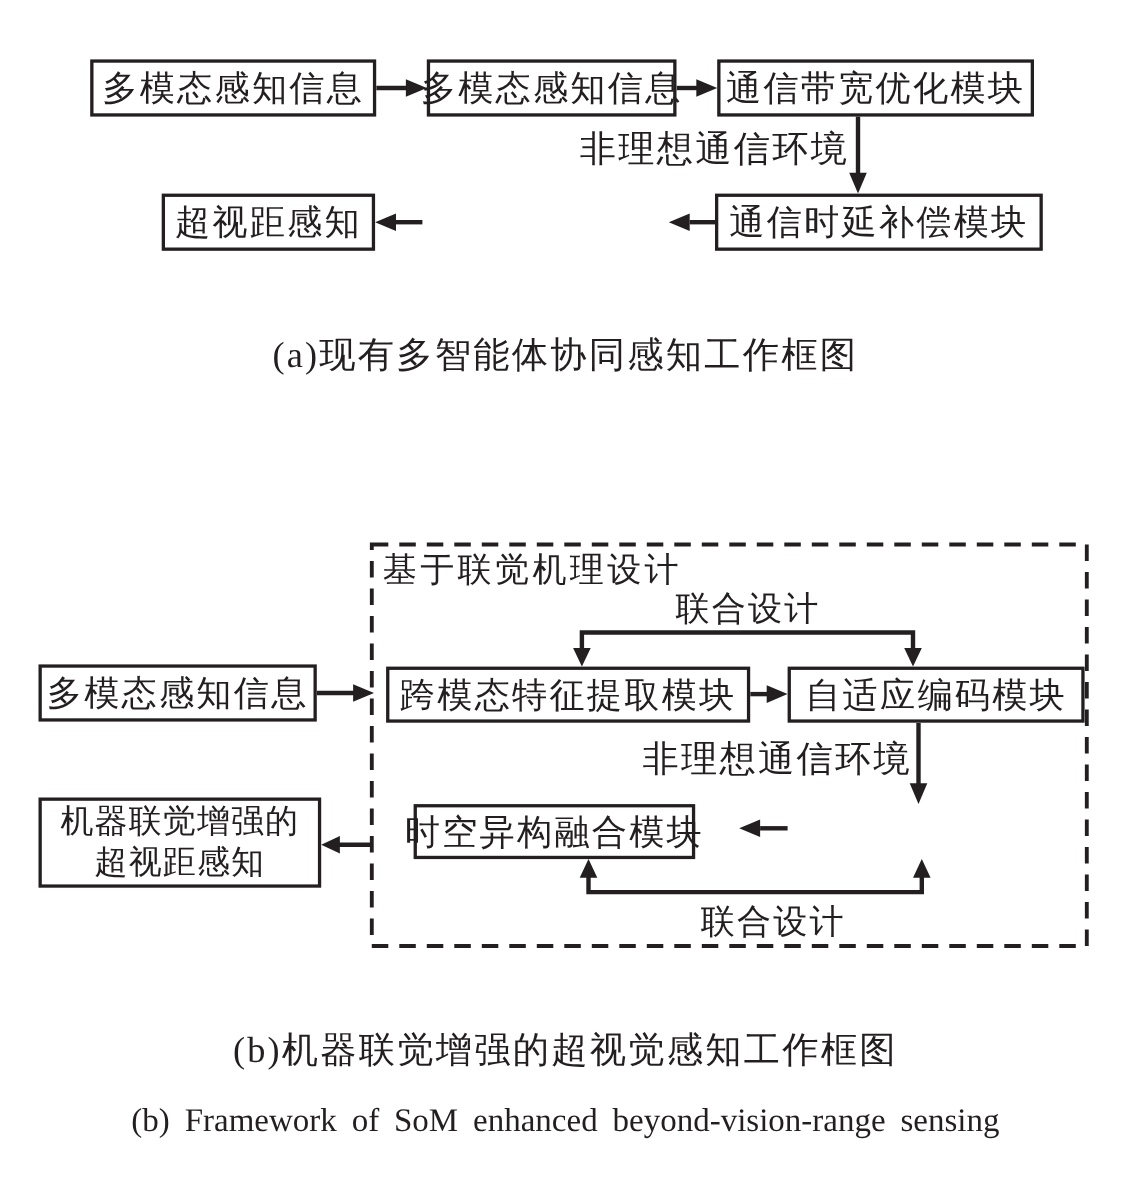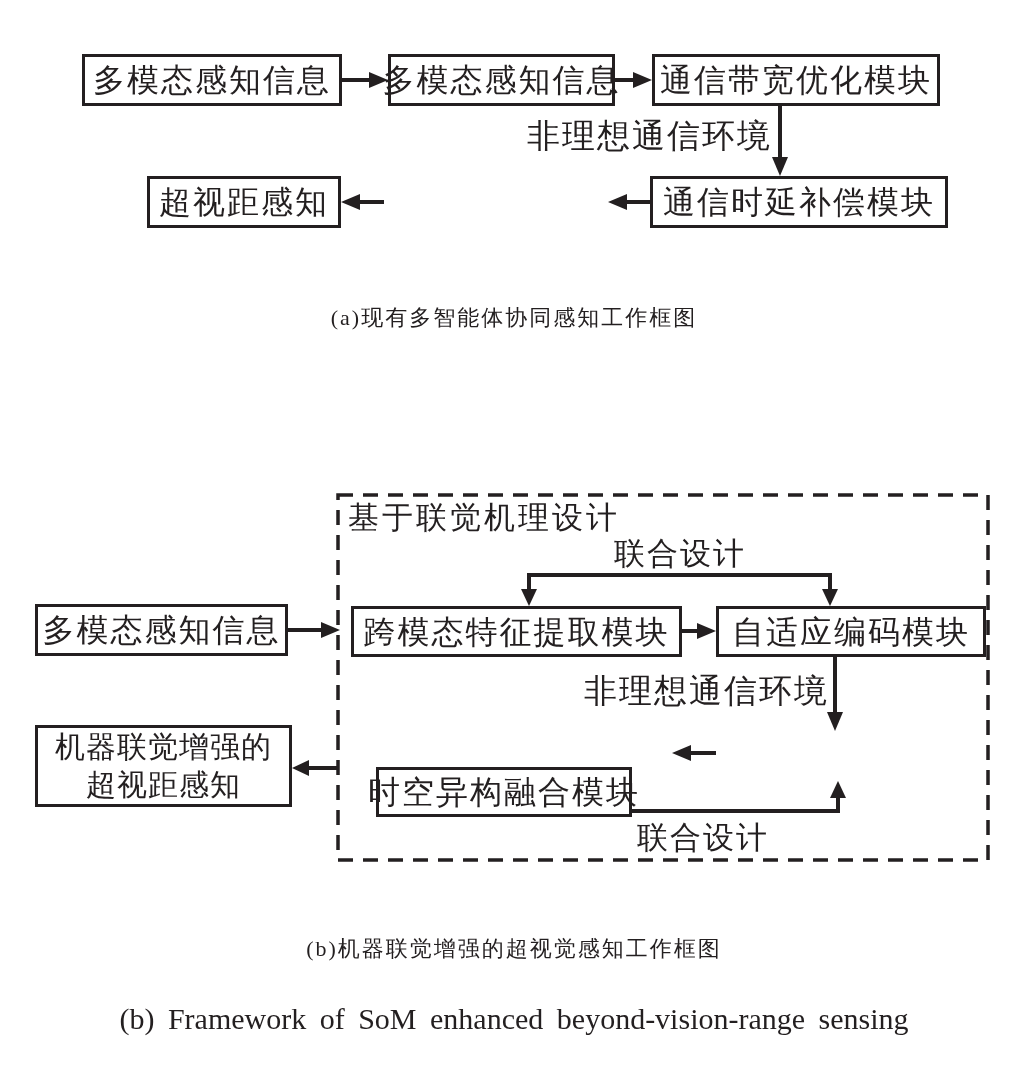--- a/index.html
+++ b/index.html
@@ -21,21 +21,21 @@
   }
   .lbl {
     position:absolute; font-size:33px; letter-spacing:2px;
     white-space:nowrap; line-height:1.1;
   }
   .lbl-sm { font-size:31px; }
   .cap {
     position:absolute; left:0; width:100%; text-align:center;
     white-space:nowrap; line-height:1.2;
   }
-  .cap-zh { font-size:22px; letter-spacing:2px; }
+  .cap-zh { font-size:33px; letter-spacing:2px; }
   .cap-en { font-size:30px; word-spacing:6px; }
   svg.wires { position:absolute; left:0; top:0; }
   .wire { stroke:#231f20; stroke-width:4; fill:none; }
   .head { fill:#231f20; stroke:none; }
   .dashed { stroke:#231f20; stroke-width:3.5; fill:none; stroke-dasharray:15 10; }
 </style>
 </head>
 <body>
 
 <div class="canvas">
@@ -110,21 +110,21 @@
   <div class="lbl lbl-sm" style="left:348px; top:501px; letter-spacing:3px;">基于联觉机理设计</div>
 
   <div class="lbl lbl-sm" style="left:614px; top:537px;">联合设计</div>
 
   <div class="box" style="left:35px;  top:604px; width:253px; height:52px;">多模态感知信息</div>
   <div class="box" style="left:351px; top:606px; width:331px; height:51px;">跨模态特征提取模块</div>
   <div class="box" style="left:716px; top:606px; width:270px; height:51px;">自适应编码模块</div>
 
   <div class="lbl" style="left:584px; top:673px;">非理想通信环境</div>
 
-  <div class="box" style="left:376px; top:767px; width:256px; height:50px;">时空异构融合模块</div>
+  <div class="box" style="left:376px; top:731px; width:256px; height:50px;">时空异构融合模块</div>
 
   <div class="box box2" style="left:35px; top:725px; width:257px; height:82px;">
     <span>机器联觉增强的</span>
     <span>超视距感知</span>
   </div>
 
   <div class="lbl lbl-sm" style="left:637px; top:821px;">联合设计</div>
 
   <div class="cap cap-zh" style="top:936px;">(b)机器联觉增强的超视觉感知工作框图</div>
   <div class="cap cap-en" style="top:1001px;">(b) Framework of SoM enhanced beyond-vision-range sensing</div>

